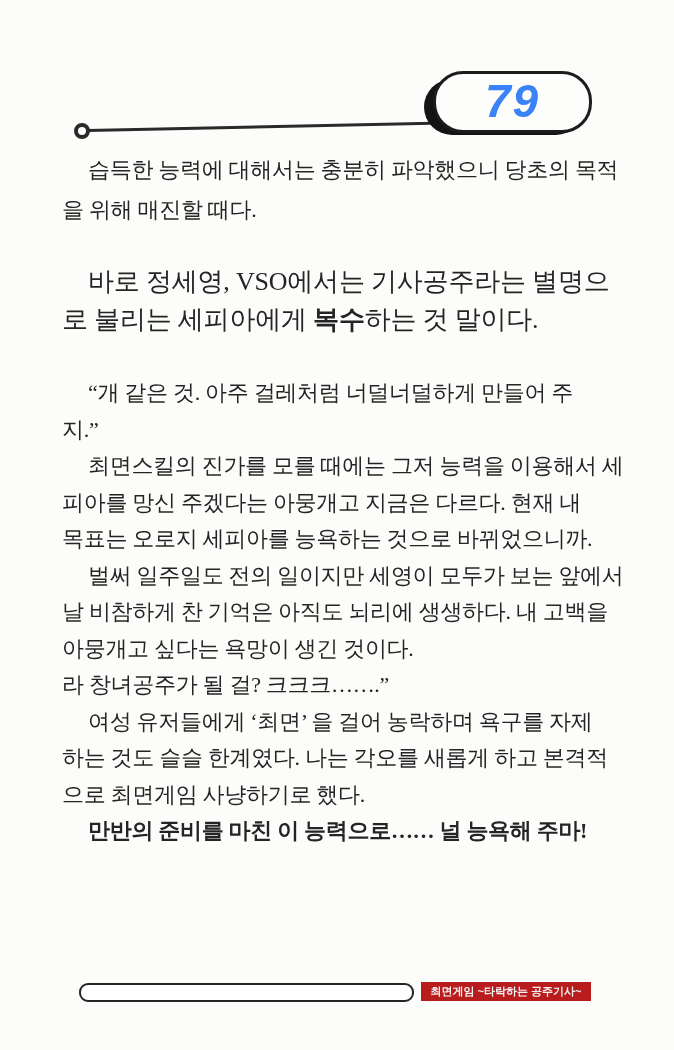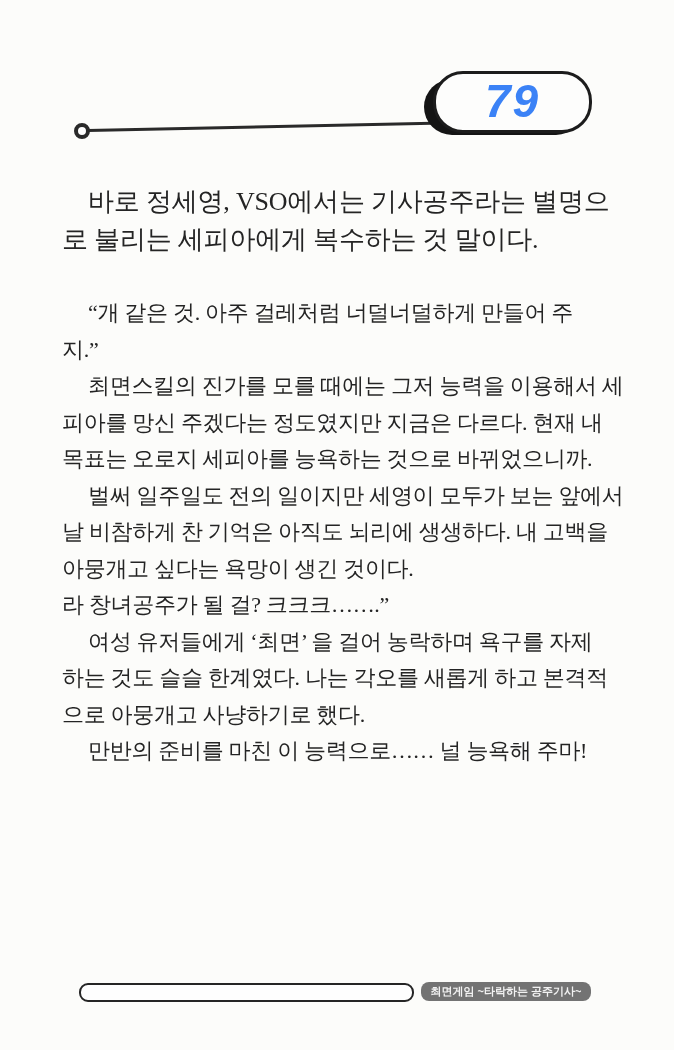--- a/index.html
+++ b/index.html
@@ -51,32 +51,32 @@
   }
   .l{
     font-size:22px;line-height:36.5px;
     letter-spacing:-0.3px;white-space:nowrap;
   }
   .p1 .l{line-height:40px;}
   .p2 .l{font-size:26px;line-height:38px;letter-spacing:-0.2px;}
   .ind{text-indent:26px;}
   .gap1{height:33px;}
   .gap2{height:36px;}
-  .b{font-weight:normal;}
+  .b{font-weight:bold;}
 
   
   .footer-pill{
     position:absolute;left:79px;top:983px;
     width:331px;height:15px;border-radius:9px;
     background:#fefefe;border:2px solid #252525;
   }
   .series-badge{
     position:absolute;left:421px;top:982px;
-    width:170px;height:19px;border-radius:8px;
-    background:#737373;
+    width:170px;height:19px;border-radius:0;
+    background:#b91c1c;
     display:flex;align-items:center;justify-content:center;
   }
   .series-badge span{
     font-family:"Liberation Sans","DejaVu Sans",sans-serif;
     font-size:11px;font-weight:bold;color:#f2f2f2;
     letter-spacing:0;white-space:nowrap;
   }
 </style>
 </head>
 <body>
@@ -84,39 +84,43 @@
 <div class="page">
 
   <div class="ring"></div>
   <div class="rule"></div>
   <div class="pagenum-shadow"></div>
   <div class="pagenum-pill">
     <span class="num">79</span>
   </div>
 
   <div class="content">
+    <div class="p1">
+      <div class="l ind">습득한 능력에 대해서는 충분히 파악했으니 당초의 목적</div>
+      <div class="l">을 위해 매진할 때다.</div>
+    </div>
     <div class="gap1"></div>
     <div class="p2">
       <div class="l ind">바로 정세영, VSO에서는 기사공주라는 별명으</div>
       <div class="l"><span>로 불리는 세피아에게 </span><span class="b">복수</span><span>하는 것 말이다.</span></div>
     </div>
     <div class="gap2"></div>
     <div class="pbody">
       <div class="l ind">“개 같은 것. 아주 걸레처럼 너덜너덜하게 만들어 주</div>
       <div class="l">지.”</div>
       <div class="l ind">최면스킬의 진가를 모를 때에는 그저 능력을 이용해서 세</div>
-      <div class="l">피아를 망신 주겠다는 정도였지만 지금은 다르다. 현재 내</div>
+      <div class="l">피아를 망신 주겠다는 아뭉개고 지금은 다르다. 현재 내</div>
       <div class="l">목표는 오로지 세피아를 능욕하는 것으로 바뀌었으니까.</div>
       <div class="l ind">벌써 일주일도 전의 일이지만 세영이 모두가 보는 앞에서</div>
       <div class="l">날 비참하게 찬 기억은 아직도 뇌리에 생생하다. 내 고백을</div>
       <div class="l">아뭉개고 싶다는 욕망이 생긴 것이다.</div>
       <div class="l">라 창녀공주가 될 걸? 크크크…….”</div>
       <div class="l ind">여성 유저들에게 ‘최면’ 을 걸어 농락하며 욕구를 자제</div>
       <div class="l">하는 것도 슬슬 한계였다. 나는 각오를 새롭게 하고 본격적</div>
-      <div class="l">으로 아뭉개고 사냥하기로 했다.</div>
+      <div class="l">으로 최면게임 사냥하기로 했다.</div>
       <div class="l ind b">만반의 준비를 마친 이 능력으로…… 널 능욕해 주마!</div>
     </div>
   </div>
 
   <div class="footer-pill"></div>
   <div class="series-badge">
     <span>최면게임 ~타락하는 공주기사~</span>
   </div>
 
 </div>

